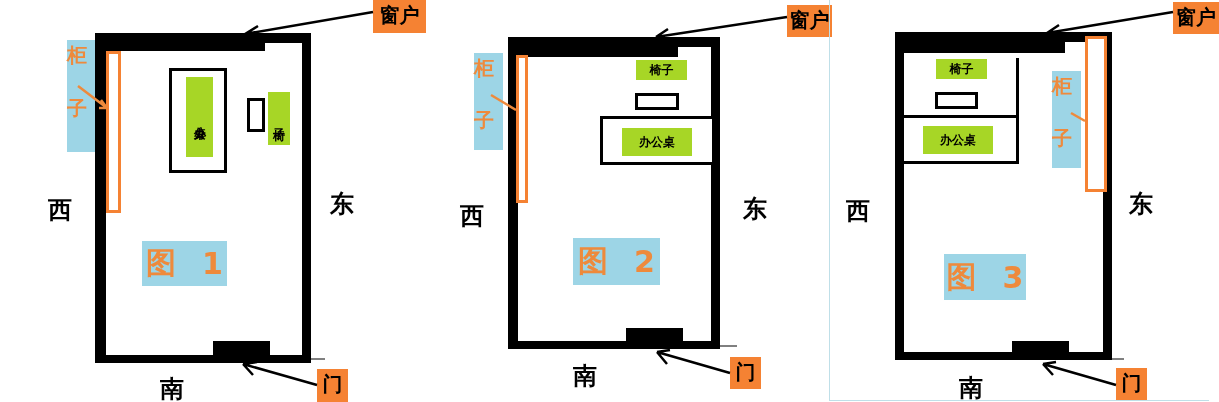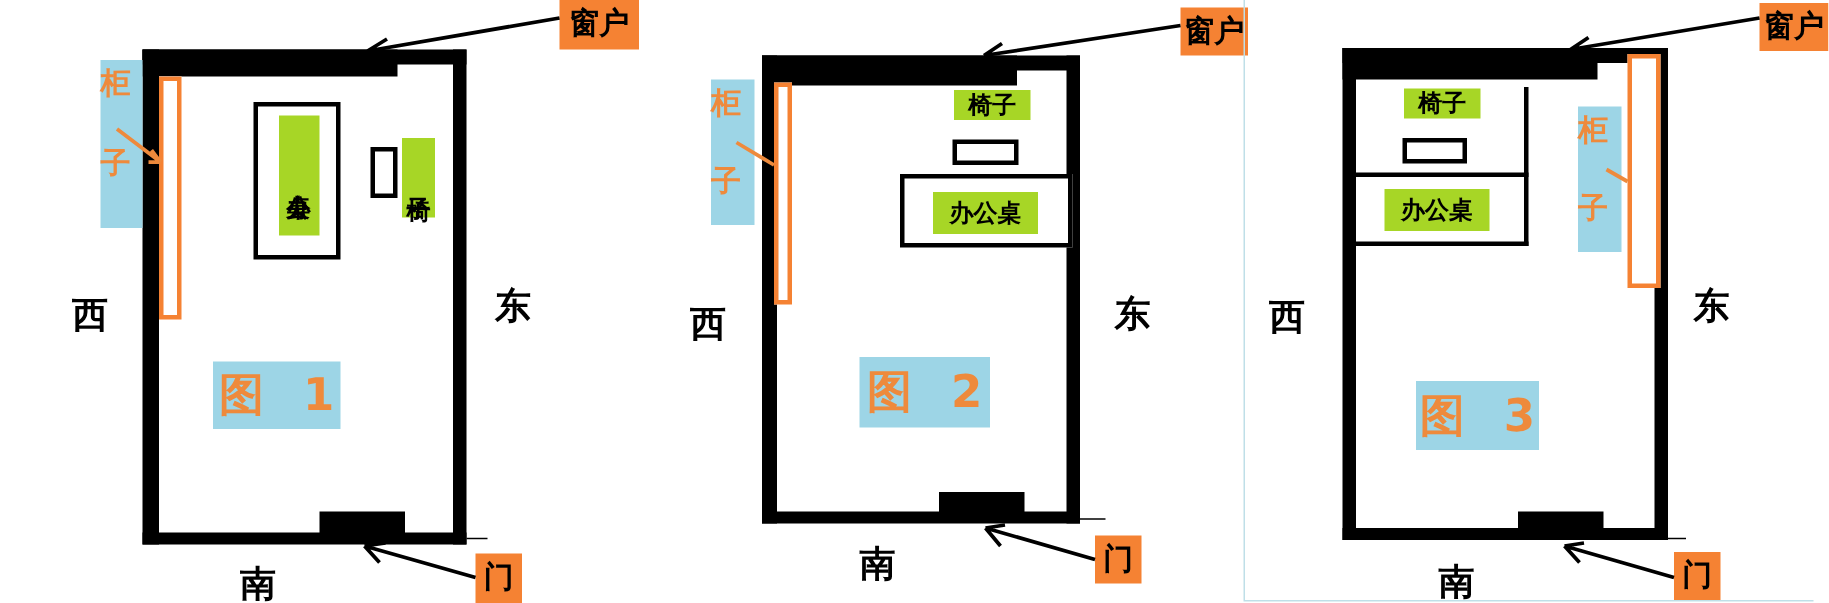--- a/index.html
+++ b/index.html
@@ -3,21 +3,21 @@
 <meta charset="utf-8">
 <style>
   html, body { margin:0; padding:0; background:#ffffff; }
   body { width:1219px; height:402px; position:relative; overflow:hidden;
          font-family:"DejaVu Sans", sans-serif; }
   .abs { position:absolute; }
   .wall { position:absolute; background:#000; }
   .label-orange { position:absolute; background:#f58233; color:#000; font-weight:bold;
                   font-size:20px; line-height:30px; text-align:center; }
   .dir { position:absolute; font-size:24px; font-weight:bold; color:#000; font-family:"DejaVu Serif", serif; }
-  .green { position:absolute; background:#a7d626; color:#000; font-weight:bold; font-size:16px; text-align:center; }
+  .green { position:absolute; background:#a7d626; color:#000; font-weight:bold; font-size:12px; text-align:center; }
   .blue { position:absolute; background:#9dd5e6; }
   .orange-text { color:#ee8a3c; font-weight:bold; }
   .cabinet { position:absolute; border:3px solid #f58233; box-sizing:border-box; background:#fff; }
   .boxline { position:absolute; border:3px solid #000; box-sizing:border-box; background:#fff; }
   .figlabel { position:absolute; color:#ee8a3c; font-size:30px; font-weight:bold; display:flex;
               align-items:center; justify-content:center; gap:26px; }
   svg.arrows { position:absolute; left:0; top:0; }
   .vtext { writing-mode:vertical-rl; text-orientation:upright; }
 </style>
 </head>

